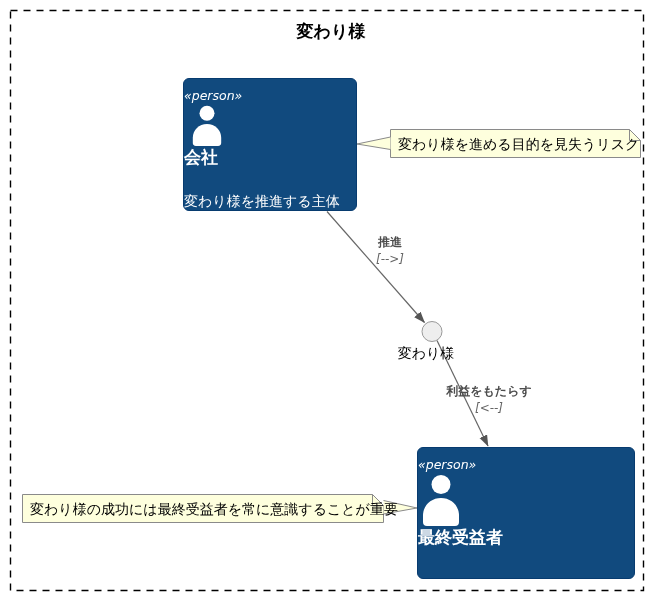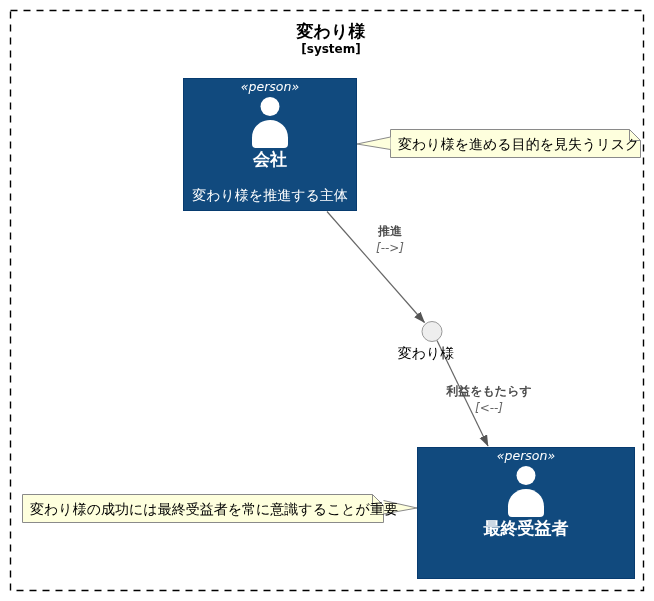--- a/index.html
+++ b/index.html
@@ -16,34 +16,34 @@
   .note-wedge{fill:var(--note_fill,#FEFFDD);stroke:var(--note_border,#8A8A8A);stroke-width:1;}
 
   .title-block{position:absolute;left:231px;top:21px;width:200px;text-align:center;color:#000;}
   .title-main{font-weight:bold;font-size:17px;line-height:21px;}
   .title-sub{font-weight:bold;font-size:12px;line-height:14px;}
 
   .person-box{
     position:absolute;box-sizing:border-box;
     background:var(--person_fill,#114A7E);
     border:1px solid var(--person_border,#073B6F);
-    border-radius:0;color:var(--person_text,#fff);
-    display:flex;flex-direction:column;align-items:center;
+    border-radius:6px;color:var(--person_text,#fff);
+    display:flex;flex-direction:column;padding-top:9px;
   }
   .box-company{left:183px;top:78px;width:174px;height:133px;}
   .box-beneficiary{left:417px;top:447px;width:218px;height:132px;}
   .stereo{font-style:italic;font-size:12.5px;line-height:15px;}
   .person-icon{margin-top:2px;}
   .pname{font-weight:bold;font-size:17px;line-height:21px;margin-top:2px;font-family:Liberation Mono, monospace;}
-  .pdesc{font-size:14px;line-height:17px;margin-top:16px;white-space:nowrap;}
+  .pdesc{font-size:14px;line-height:17px;margin-top:24px;white-space:nowrap;}
 
   .rel-label{position:absolute;text-align:center;font-size:12px;color:var(--label_text,#4D4D4D);}
   .rel-label .lbl{font-weight:bold;display:block;line-height:15px;}
   .rel-label .dir{font-style:italic;font-weight:normal;color:#666;display:block;line-height:14px;margin-top:2px;}
-  .rel-promote{left:348px;top:224px;width:84px;}
+  .rel-promote{left:348px;top:235px;width:84px;}
   .rel-benefit{left:437px;top:384px;width:104px;}
 
   .node-label{position:absolute;left:374px;top:345px;width:104px;text-align:center;font-size:14px;color:#000;}
 
   .note-text{position:absolute;font-size:14px;line-height:17px;color:#000;white-space:nowrap;}
   .note-risk-text{left:398px;top:136px;}
   .note-importance-text{left:30px;top:501px;}
 </style>
 </head>
 <body>
@@ -68,21 +68,20 @@
     <path class="note-fold" d="M629.5,129.5 V140.5 H640.5"></path>
     <path class="note-wedge" d="M390.5,137 L357,144 L390.5,149.5"></path>
 
     <path class="note-shape" d="M22.5,494.5 H372.5 L383.5,505.5 V522.5 H22.5 Z"></path>
     <path class="note-fold" d="M372.5,494.5 V505.5 H383.5"></path>
     <path class="note-wedge" d="M383.5,500.5 L417,508 L383.5,514"></path>
   </svg>
 
   <div class="title-block">
     <div class="title-main">変わり様</div>
-    <div class="title-sub">[system]</div>
   </div>
 
   <div class="person-box box-company">
     <div class="stereo">«person»</div>
     <svg class="person-icon" width="46" height="52" viewBox="0 0 46 52">
       <circle cx="23" cy="10.5" r="9.5" fill="#fff"></circle>
       <path fill="#fff" d="M23,24 c-10,0 -18,7.5 -18,17.5 L5,48 a4,4 0 0 0 4,4 l28,0 a4,4 0 0 0 4,-4 l0,-6.5 c0,-10 -8,-17.5 -18,-17.5 z"></path>
     </svg>
     <div class="pname">会社</div>
     <div class="pdesc">変わり様を推進する主体</div>

